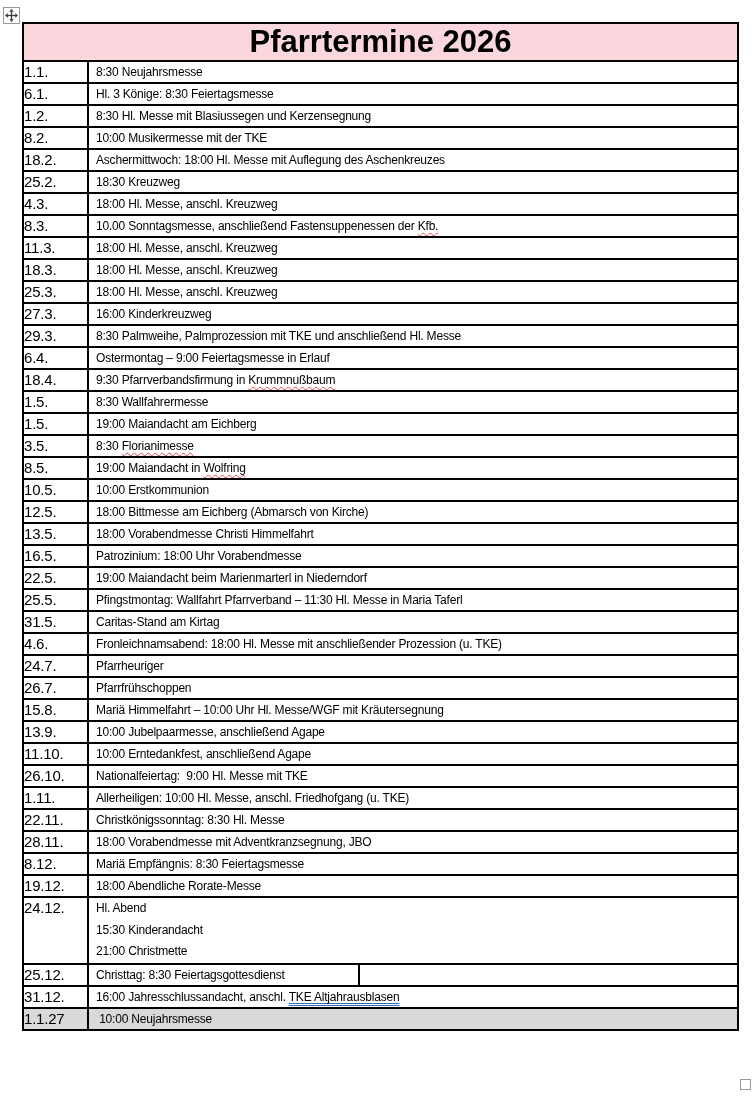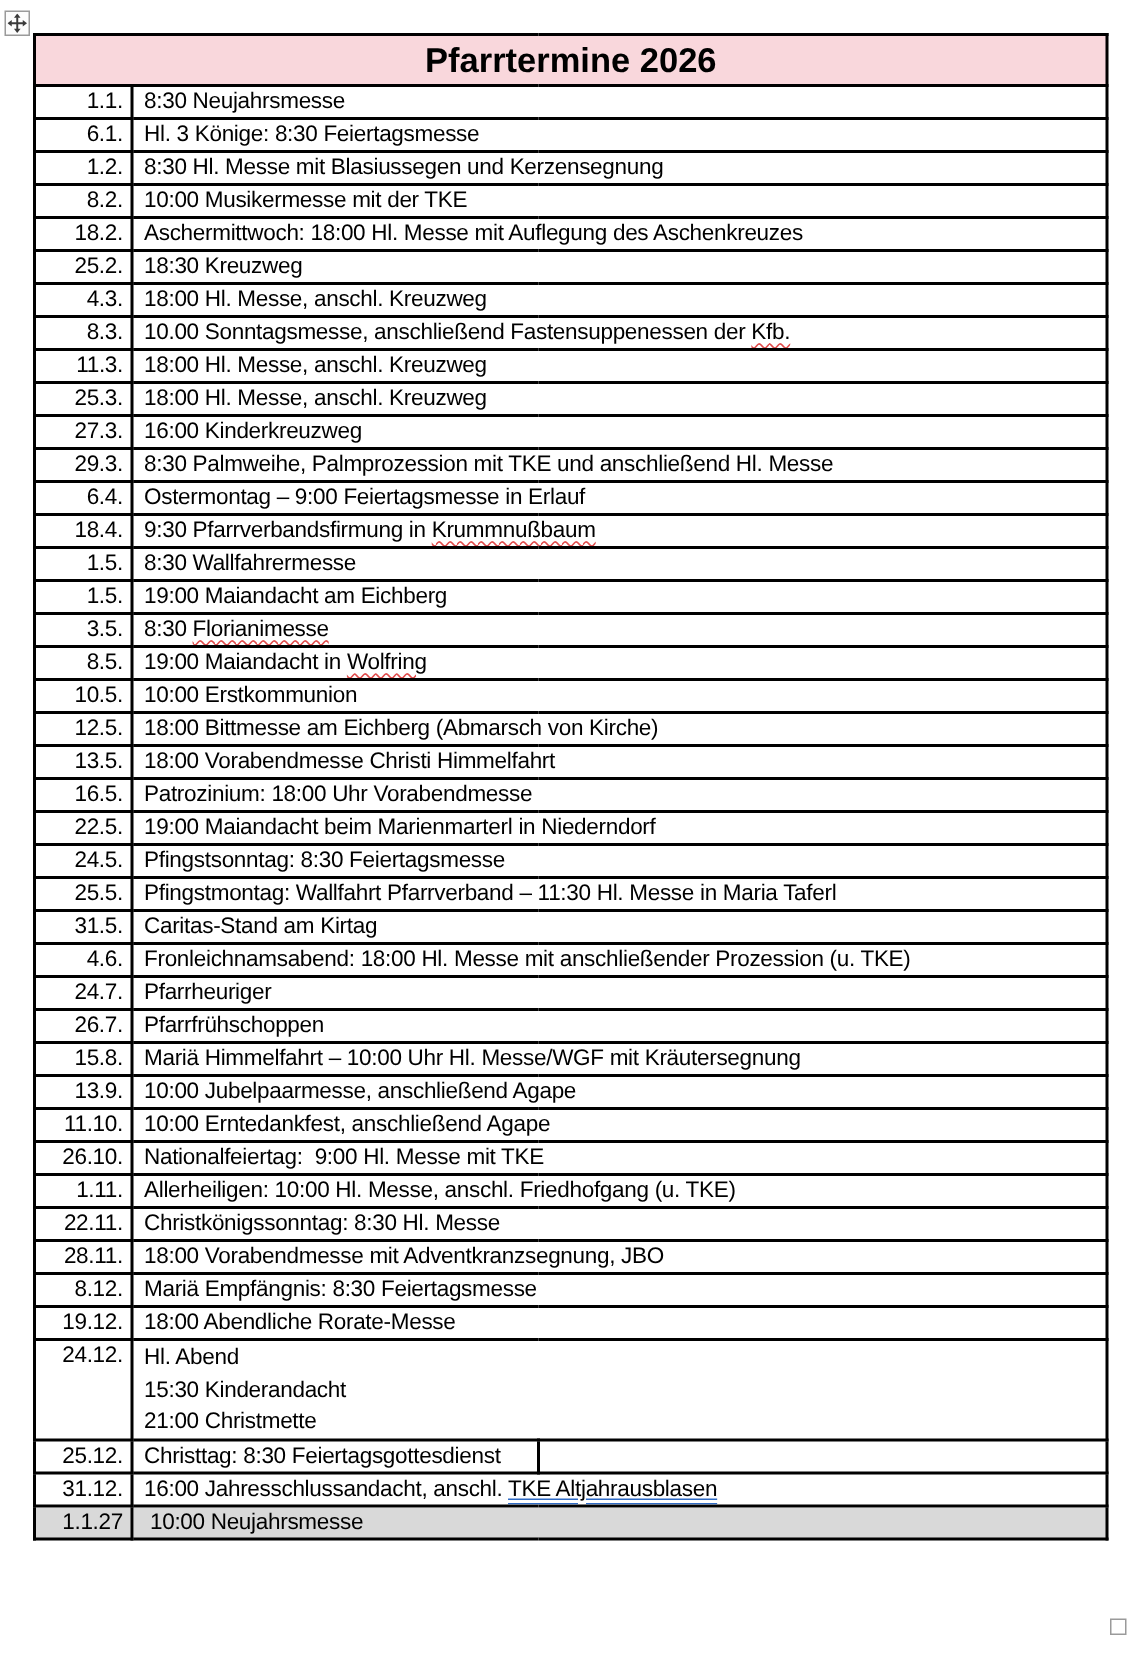--- a/index.html
+++ b/index.html
@@ -16,28 +16,28 @@
   table{
     border-collapse:collapse;table-layout:fixed;width:715px;
     letter-spacing:-0.2px;
   }
   td{
     border:2px solid var(--border-color,#000);
     padding:0;vertical-align:middle;box-sizing:border-box;overflow:hidden;
   }
   .title-cell{
     height:34px;background:var(--header-bg,#F9D7DC);
-    text-align:center;font-weight:700;font-size:23px;letter-spacing:0;margin-top:15px;
+    text-align:center;font-weight:700;font-size:31px;letter-spacing:0;margin-top:15px;
   }
   .date-cell{
-    text-align:right;padding-right:5px;font-size:15px;height:19.7px;
+    text-align:left;padding-right:5px;font-size:15px;height:19.7px;
     vertical-align:top;line-height:20px;
   }
   .event-cell{
-    padding-left:7px;font-size:15px;white-space:pre-wrap;line-height:20px;
+    padding-left:7px;font-size:12px;white-space:pre-wrap;line-height:20px;
   }
   tr.shaded td{background:var(--shaded-row-bg,#D9D9D9);}
   .spell{
     text-decoration-line:underline;text-decoration-style:wavy;
     text-decoration-color:var(--spell-underline,#E04B4B);
     text-decoration-thickness:1px;text-underline-offset:2px;
   }
   .grammar{
     text-decoration-line:underline;text-decoration-style:double;
     text-decoration-color:var(--grammar-underline,#2F6BC6);
@@ -107,20 +107,24 @@
         </tr>
         <tr>
           <td class="date-cell">8.3.</td>
           <td class="event-cell" colspan="2">10.00 Sonntagsmesse, anschließend Fastensuppenessen der <span class="spell">Kfb.</span></td>
         </tr>
         <tr>
           <td class="date-cell">11.3.</td>
           <td class="event-cell" colspan="2">18:00 Hl. Messe, anschl. Kreuzweg</td>
         </tr>
         <tr>
+          <td class="date-cell">18.3.</td>
+          <td class="event-cell" colspan="2">18:00 Hl. Messe, anschl. Kreuzweg</td>
+        </tr>
+        <tr>
           <td class="date-cell">25.3.</td>
           <td class="event-cell" colspan="2">18:00 Hl. Messe, anschl. Kreuzweg</td>
         </tr>
         <tr>
           <td class="date-cell">27.3.</td>
           <td class="event-cell" colspan="2">16:00 Kinderkreuzweg</td>
         </tr>
         <tr>
           <td class="date-cell">29.3.</td>
           <td class="event-cell" colspan="2">8:30 Palmweihe, Palmprozession mit TKE und anschließend Hl. Messe</td>
@@ -161,24 +165,20 @@
           <td class="date-cell">13.5.</td>
           <td class="event-cell" colspan="2">18:00 Vorabendmesse Christi Himmelfahrt</td>
         </tr>
         <tr>
           <td class="date-cell">16.5.</td>
           <td class="event-cell" colspan="2">Patrozinium: 18:00 Uhr Vorabendmesse</td>
         </tr>
         <tr>
           <td class="date-cell">22.5.</td>
           <td class="event-cell" colspan="2">19:00 Maiandacht beim Marienmarterl in Niederndorf</td>
-        </tr>
-        <tr>
-          <td class="date-cell">24.5.</td>
-          <td class="event-cell" colspan="2">Pfingstsonntag: 8:30 Feiertagsmesse</td>
         </tr>
         <tr>
           <td class="date-cell">25.5.</td>
           <td class="event-cell" colspan="2">Pfingstmontag: Wallfahrt Pfarrverband – 11:30 Hl. Messe in Maria Taferl</td>
         </tr>
         <tr>
           <td class="date-cell">31.5.</td>
           <td class="event-cell" colspan="2">Caritas-Stand am Kirtag</td>
         </tr>
         <tr>

